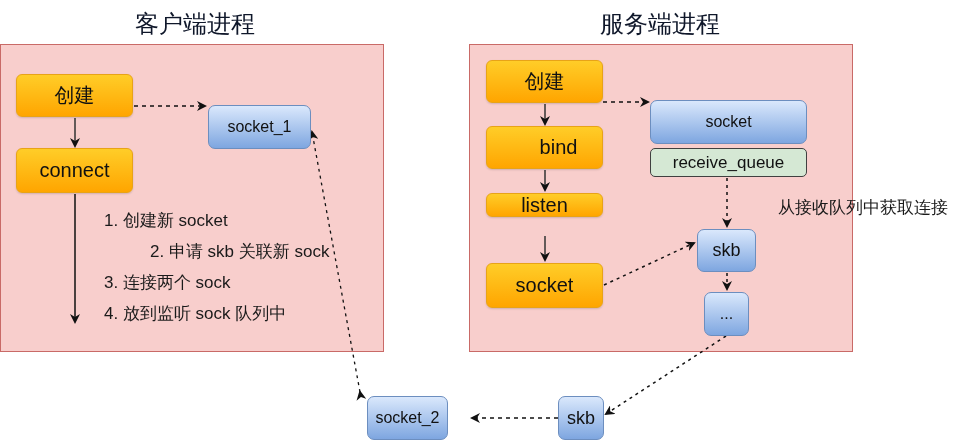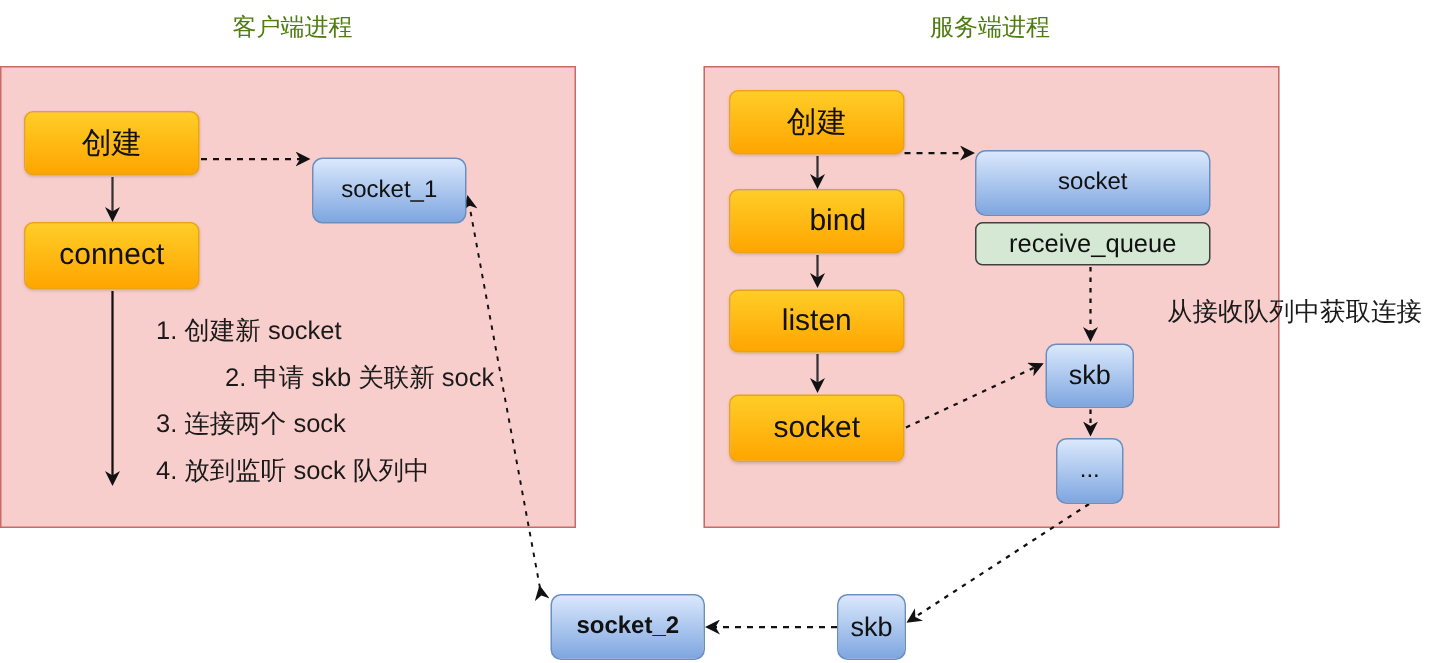--- a/index.html
+++ b/index.html
@@ -1,18 +1,18 @@
 <!DOCTYPE html>
 <html><head>
 <meta charset="utf-8">
 <style>
   html, body { margin:0; padding:0; background:#ffffff; }
   body { width:963px; height:442px; position:relative; overflow:hidden;
          font-family:"Liberation Sans","DejaVu Sans",sans-serif; color:#111; }
-  .title { position:absolute; font-size:16px; color:#4d7c0f; text-align:center; }
+  .title { position:absolute; font-size:24px; color:#0f172a; text-align:center; }
   .panel { position:absolute; background:#f8cecc; border:1.5px solid #c96a67; box-sizing:border-box; }
   .step { position:absolute; box-sizing:border-box; border-radius:6px;
           background:linear-gradient(#ffcd28,#ffa500); border:1px solid #e8a317;
           display:flex; align-items:center; justify-content:center; font-size:20px;
           box-shadow:0 1px 2px rgba(0,0,0,0.15); }
   .blue { position:absolute; box-sizing:border-box; border-radius:7px;
           background:linear-gradient(#dae8fc,#7ea6e0); border:1px solid #6c8ebf;
           display:flex; align-items:center; justify-content:center; font-size:16px; }
   .green { position:absolute; box-sizing:border-box; border-radius:5px;
           background:#d5e8d4; border:1px solid #404040;
@@ -58,24 +58,24 @@
 <div class="step" style="left:16px;top:148px;width:117px;height:45px;">connect</div>
 <div class="blue" style="left:208px;top:105px;width:103px;height:44px;">socket_1</div>
 
 <div class="note" style="left:104px;top:209px;">1. 创建新 socket</div>
 <div class="note" style="left:104px;top:240px;margin-left:46px;">2. 申请 skb 关联新 sock</div>
 <div class="note" style="left:104px;top:271px;">3. 连接两个 sock</div>
 <div class="note" style="left:104px;top:302px;">4. 放到监听 sock 队列中</div>
 
 <div class="step" style="left:486px;top:60px;width:117px;height:43px;">创建</div>
 <div class="step" style="left:486px;top:126px;width:117px;height:43px;padding-left:28px;">bind</div>
-<div class="step" style="left:486px;top:193px;width:117px;height:42px;text-align:center;">listen</div>
+<div class="step" style="left:486px;top:193px;width:117px;height:24px;text-align:center;">listen</div>
 <div class="step" style="left:486px;top:263px;width:117px;height:45px;">socket</div>
 
 <div class="blue" style="left:650px;top:100px;width:157px;height:44px;">socket</div>
 <div class="green" style="left:650px;top:148px;width:157px;height:29px;">receive_queue</div>
 <div class="note" style="left:738px;top:196px;margin-left:40px;">从接收队列中获取连接</div>
 
 <div class="blue" style="left:697px;top:229px;width:59px;height:43px;font-size:18px;">skb</div>
 <div class="blue" style="left:704px;top:292px;width:45px;height:44px;font-size:16px;">...</div>
 
-<div class="blue" style="left:367px;top:396px;width:103px;height:44px;font-weight:bold;">socket_2</div>
+<div class="blue" style="left:367px;top:396px;width:81px;height:44px;">socket_2</div>
 <div class="blue" style="left:558px;top:396px;width:46px;height:44px;font-size:18px;">skb</div>
 
 </body></html>

